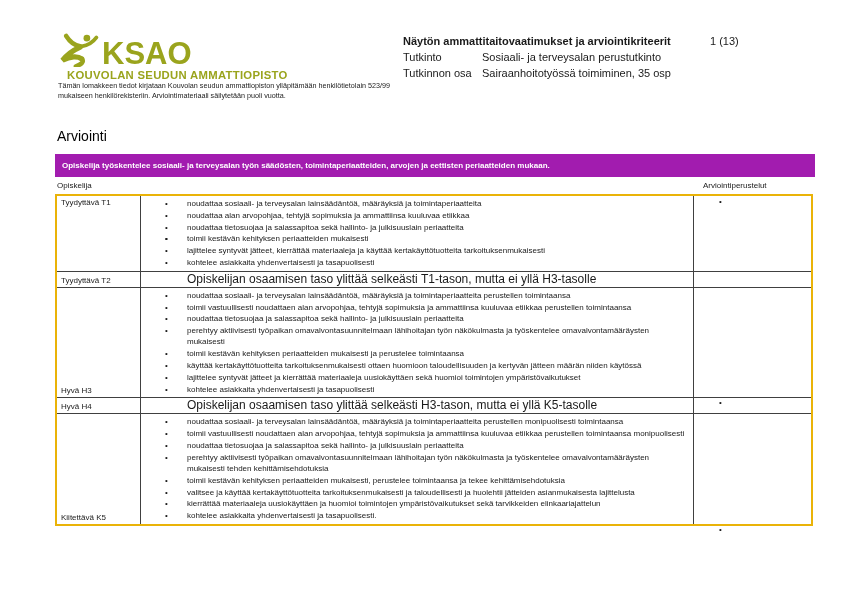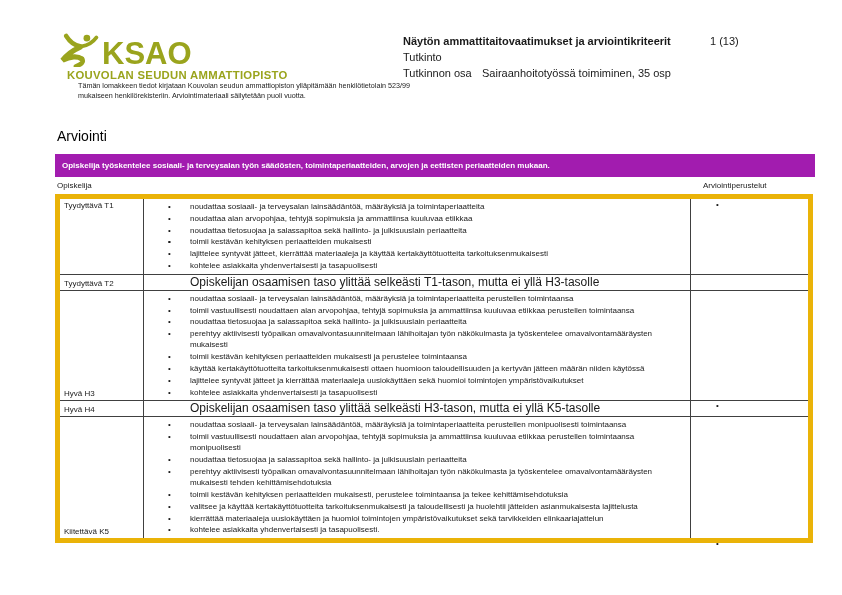--- a/index.html
+++ b/index.html
@@ -7,41 +7,41 @@
     position:relative;width:842px;height:595px;background:#ffffff;
     font-family:"Liberation Sans","DejaVu Sans",sans-serif;color:#1a1a1a;
     overflow:hidden;margin:0 auto;
   }
   
   .logo-block{position:absolute;left:55px;top:33px;}
   .logo-top{display:flex;align-items:flex-end;}
   .logo-icon{width:46px;height:34px;flex:0 0 auto;}
   .logo-ksao{font-size:31px;font-weight:bold;color:#9aa41d;letter-spacing:0px;line-height:26px;margin-left:1px;}
   .logo-sub{font-size:11.3px;font-weight:bold;color:#9aa41d;letter-spacing:0.3px;margin-top:2px;margin-left:12px;white-space:nowrap;}
-  .disclaimer{position:absolute;left:58px;top:81px;font-size:7.2px;line-height:9.6px;color:#222;white-space:nowrap;margin-left:20px;}
+  .disclaimer{position:absolute;left:58px;top:81px;font-size:7.2px;line-height:9.6px;color:#222;white-space:nowrap;}
   
   .doc-header{position:absolute;left:403px;top:33px;width:420px;font-size:11px;line-height:16px;}
   .doc-title{font-weight:bold;white-space:nowrap;}
   .page-num{position:absolute;left:307px;top:0;font-weight:normal;}
   .hdr-row{display:flex;}
   .hdr-label{width:79px;flex:0 0 auto;}
   .hdr-value{white-space:nowrap;}
   
   .section-label{position:absolute;left:57px;top:128px;font-size:14px;color:#000;}
   .criteria-banner{
     position:absolute;left:55px;top:154px;width:746px;height:23px;
     background:#a21caf;color:#ffffff;font-size:8px;font-weight:bold;
     line-height:23px;padding:0 7px;white-space:nowrap;overflow:hidden;
   }
   .col-label-left{position:absolute;left:57px;top:181px;font-size:8px;}
   .col-label-right{position:absolute;left:703px;top:181px;font-size:8px;}
   
   .crit-table{
     position:absolute;left:55px;top:194px;width:758px;
-    border:5px solid #eab308;box-sizing:border-box;
+    border:2px solid #eab308;box-sizing:border-box;
   }
   .crit-row{display:flex;align-items:stretch;}
   .crit-row + .crit-row{border-top:1px solid #404040;align-items:flex-end;}
   .cell-level{
     width:83px;flex:0 0 auto;padding:2px 3px 1px 4px;font-size:8px;line-height:10px;
     box-sizing:border-box;
   }
   .cell-criteria{
     flex:1 1 auto;border-left:1px solid #404040;border-right:1px solid #404040;
     padding:1px 4px 2px 0;box-sizing:border-box;min-width:0;
@@ -81,20 +81,21 @@
   <div class="disclaimer">
     <div>Tämän lomakkeen tiedot kirjataan Kouvolan seudun ammattiopiston ylläpitämään henkilötietolain 523/99</div>
     <div>mukaiseen henkilörekisteriin. Arviointimateriaali säilytetään puoli vuotta.</div>
   </div>
 
   <div class="doc-header">
     <div class="doc-title">Näytön ammattitaitovaatimukset ja arviointikriteerit</div>
     <div class="page-num">1 (13)</div>
     <div class="hdr-row">
       <div class="hdr-label">Tutkinto</div>
+      <div class="hdr-value">Sosiaali- ja terveysalan perustutkinto</div>
     </div>
     <div class="hdr-row">
       <div class="hdr-label">Tutkinnon osa</div>
       <div class="hdr-value">Sairaanhoitotyössä toimiminen, 35 osp</div>
     </div>
   </div>
 
   <div class="section-label">Arviointi</div>
 
   <div class="criteria-banner">Opiskelija työskentelee sosiaali- ja terveysalan työn säädösten, toimintaperiaatteiden, arvojen ja eettisten periaatteiden mukaan.</div>

